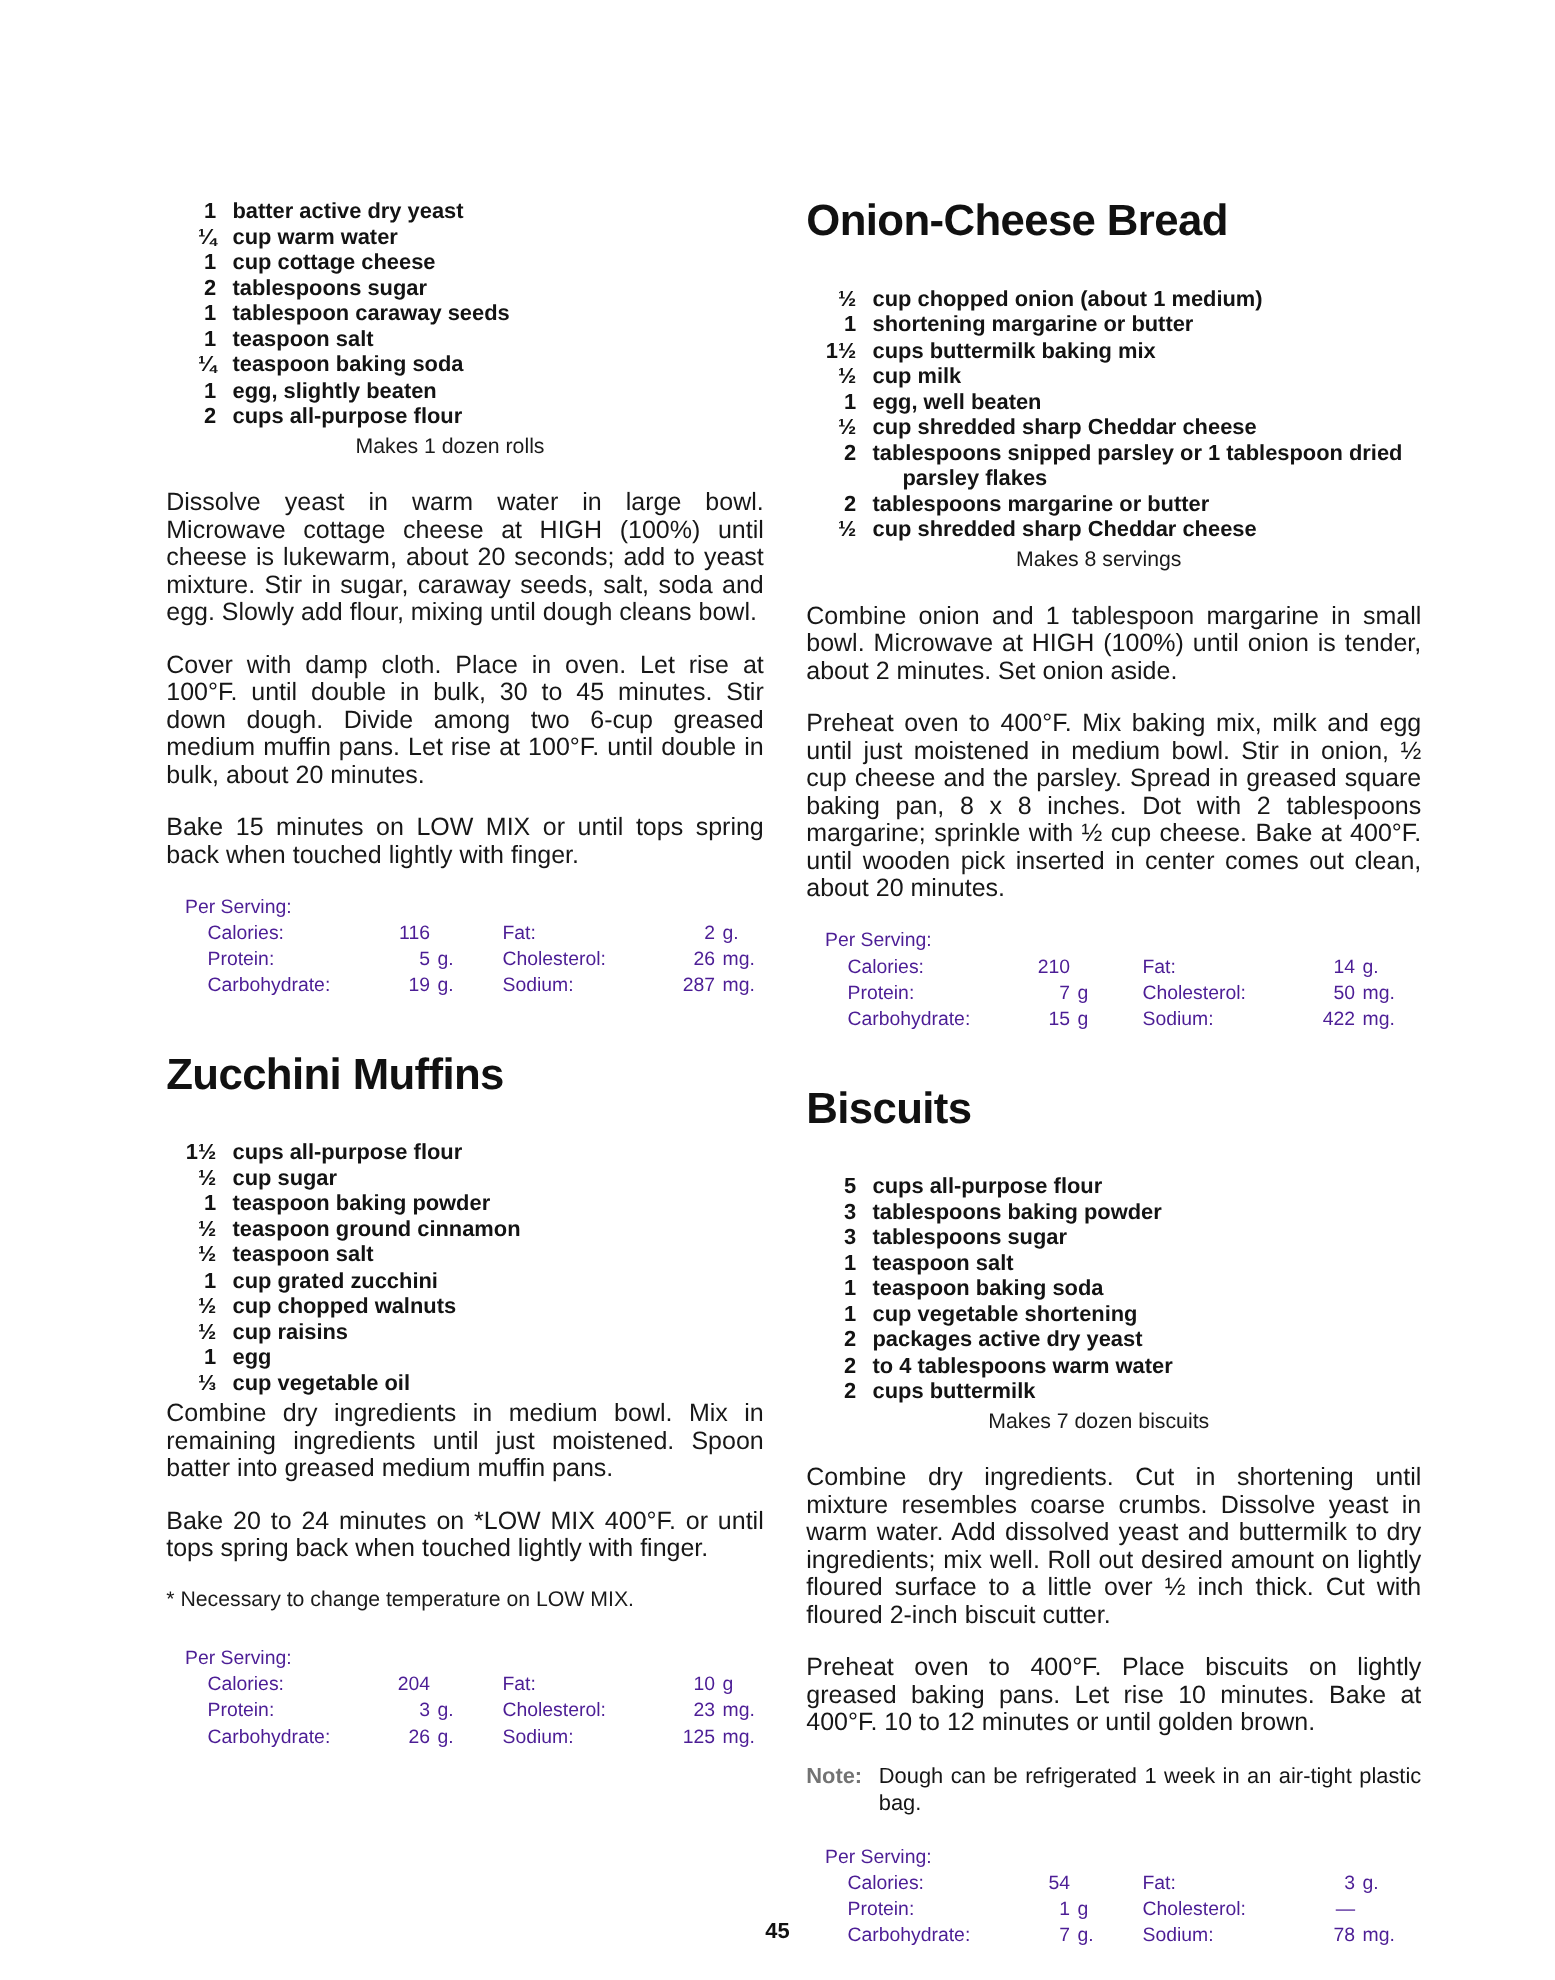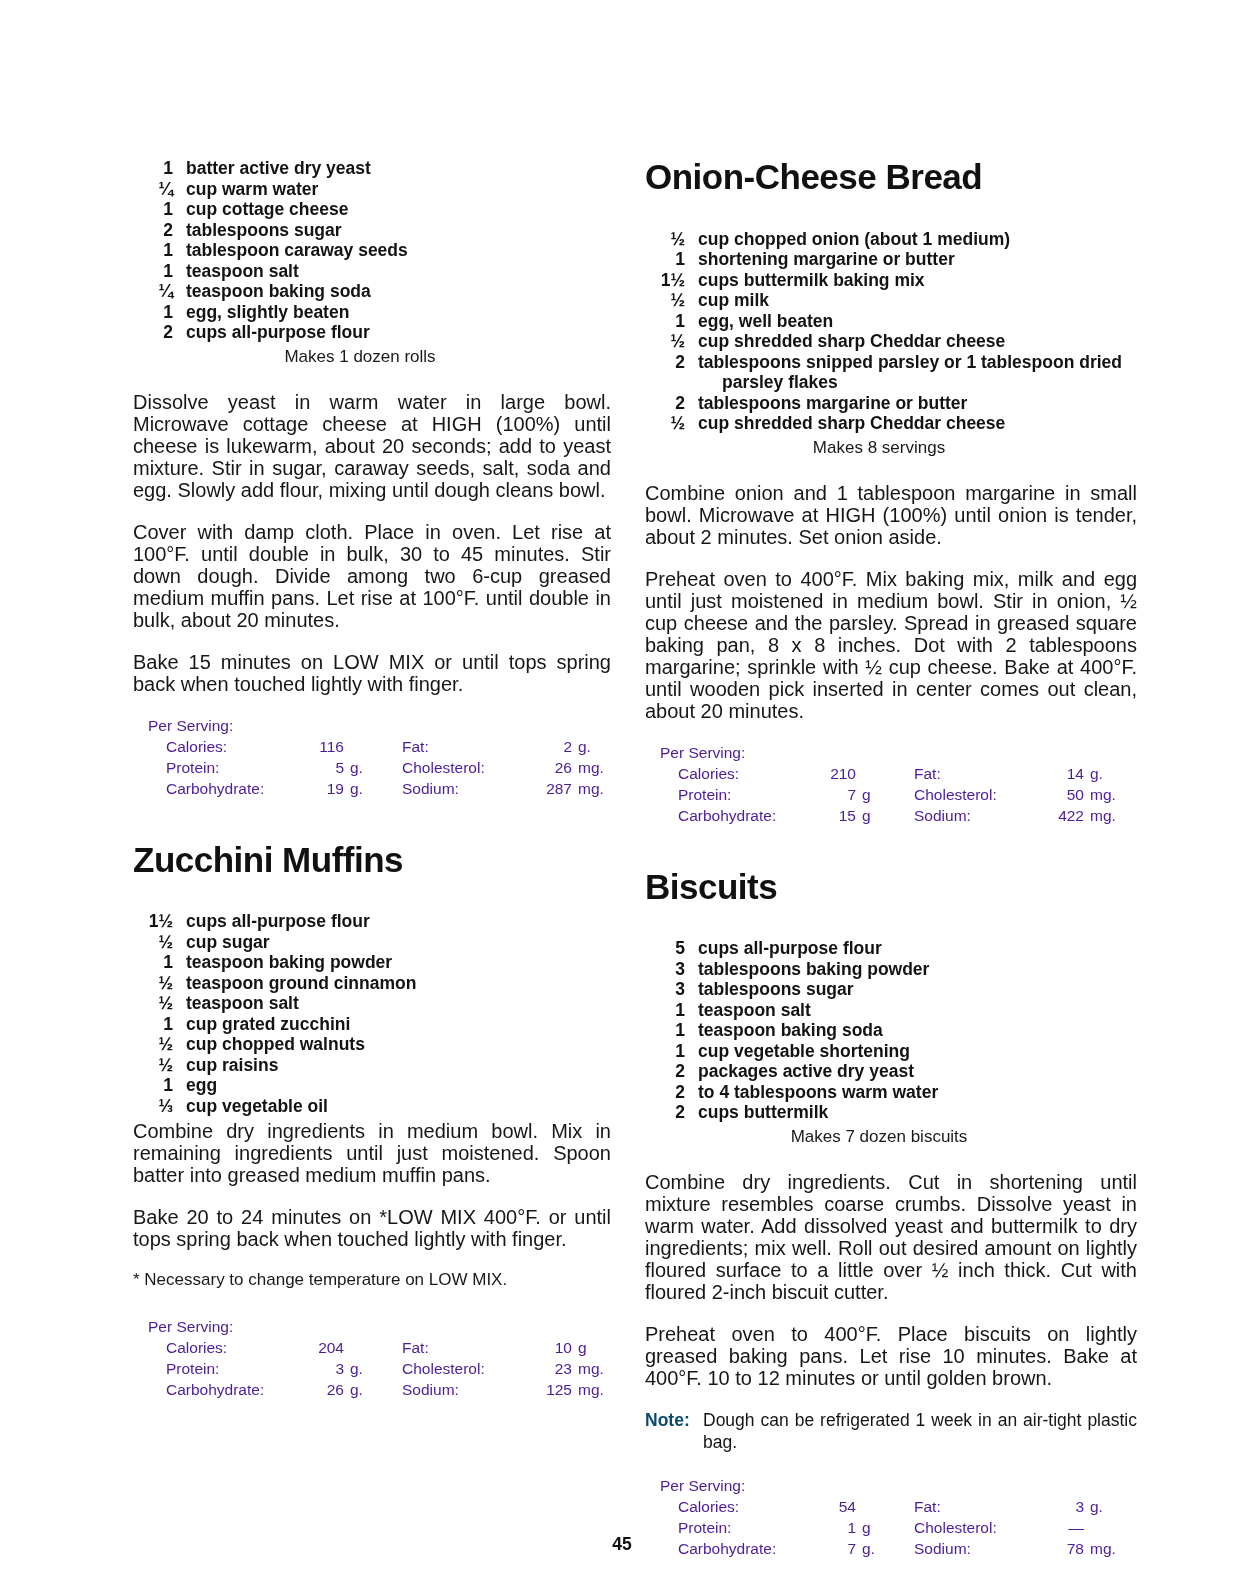--- a/index.html
+++ b/index.html
@@ -83,21 +83,21 @@
     display: flex;
     font-size: 17.5px;
     line-height: 22px;
     margin: 4px 0 22px 0;
     text-align: justify;
   }
   .note-label {
     flex: none;
     width: 58px;
     font-weight: bold;
-    color: #0c4a6e;
+    color: #737373;
   }
   .note-text { flex: 1; }
 
   .per-serving {
     font-size: 15.5px;
     line-height: 21px;
     color: #4c1d95;
     margin-bottom: 6px;
   }
   .ps-heading { padding-left: 15px; }

